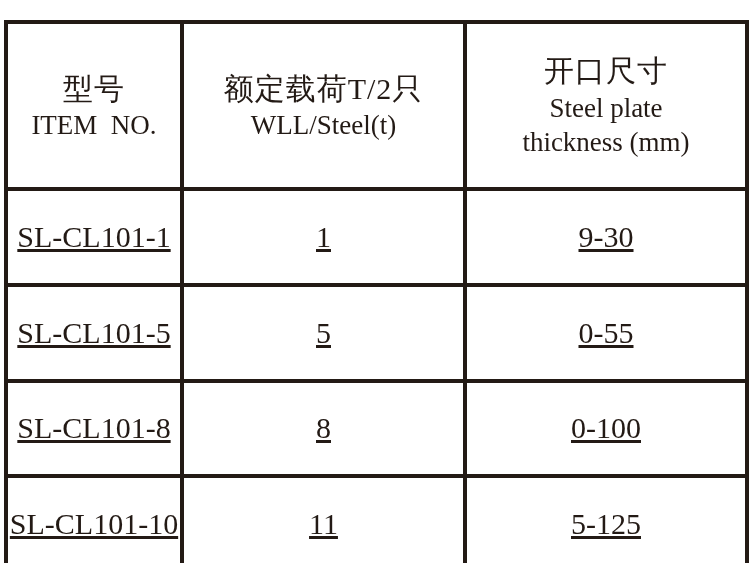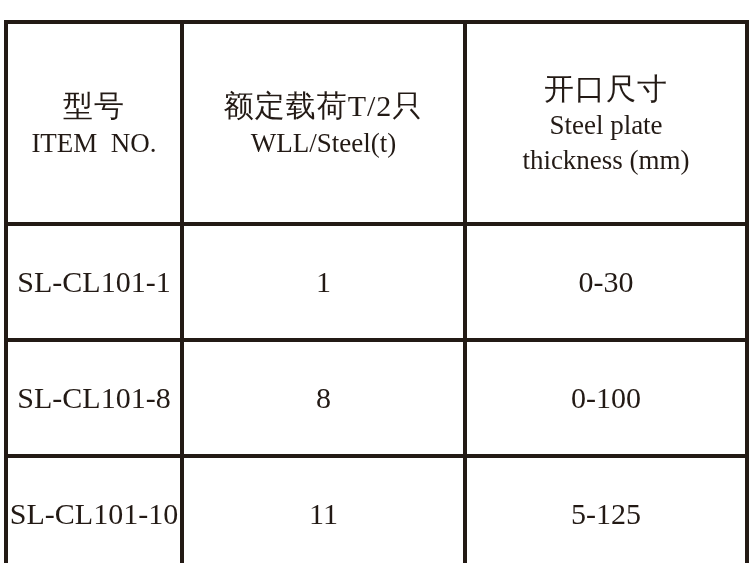--- a/index.html
+++ b/index.html
@@ -43,20 +43,21 @@
     font-size: 30px;
     line-height: 1.32;
     letter-spacing: 1px;
   }
   .en {
     font-size: 27px;
     line-height: 1.28;
   }
   .val {
     font-size: 30px;
+    text-decoration: underline;
   }
 </style>
 </head>
 <body>
 
 <table class="spec-table">
   <colgroup>
     <col style="width:176px">
     <col style="width:283px">
     <col style="width:282px">
@@ -74,21 +75,26 @@
       <th>
         <span class="line zh">开口尺寸</span>
         <span class="line en">Steel plate</span>
         <span class="line en">thickness (mm)</span>
       </th>
     </tr>
 
     <tr class="data-row">
       <td class="val">SL-CL101-1</td>
       <td class="val">1</td>
-      <td class="val">0-30</td>
+      <td class="val">9-30</td>
+    </tr>
+    <tr class="data-row">
+      <td class="val">SL-CL101-5</td>
+      <td class="val">5</td>
+      <td class="val">0-55</td>
     </tr>
     <tr class="data-row">
       <td class="val">SL-CL101-8</td>
       <td class="val">8</td>
       <td class="val">0-100</td>
     </tr>
     <tr class="data-row">
       <td class="val">SL-CL101-10</td>
       <td class="val">11</td>
       <td class="val">5-125</td>

